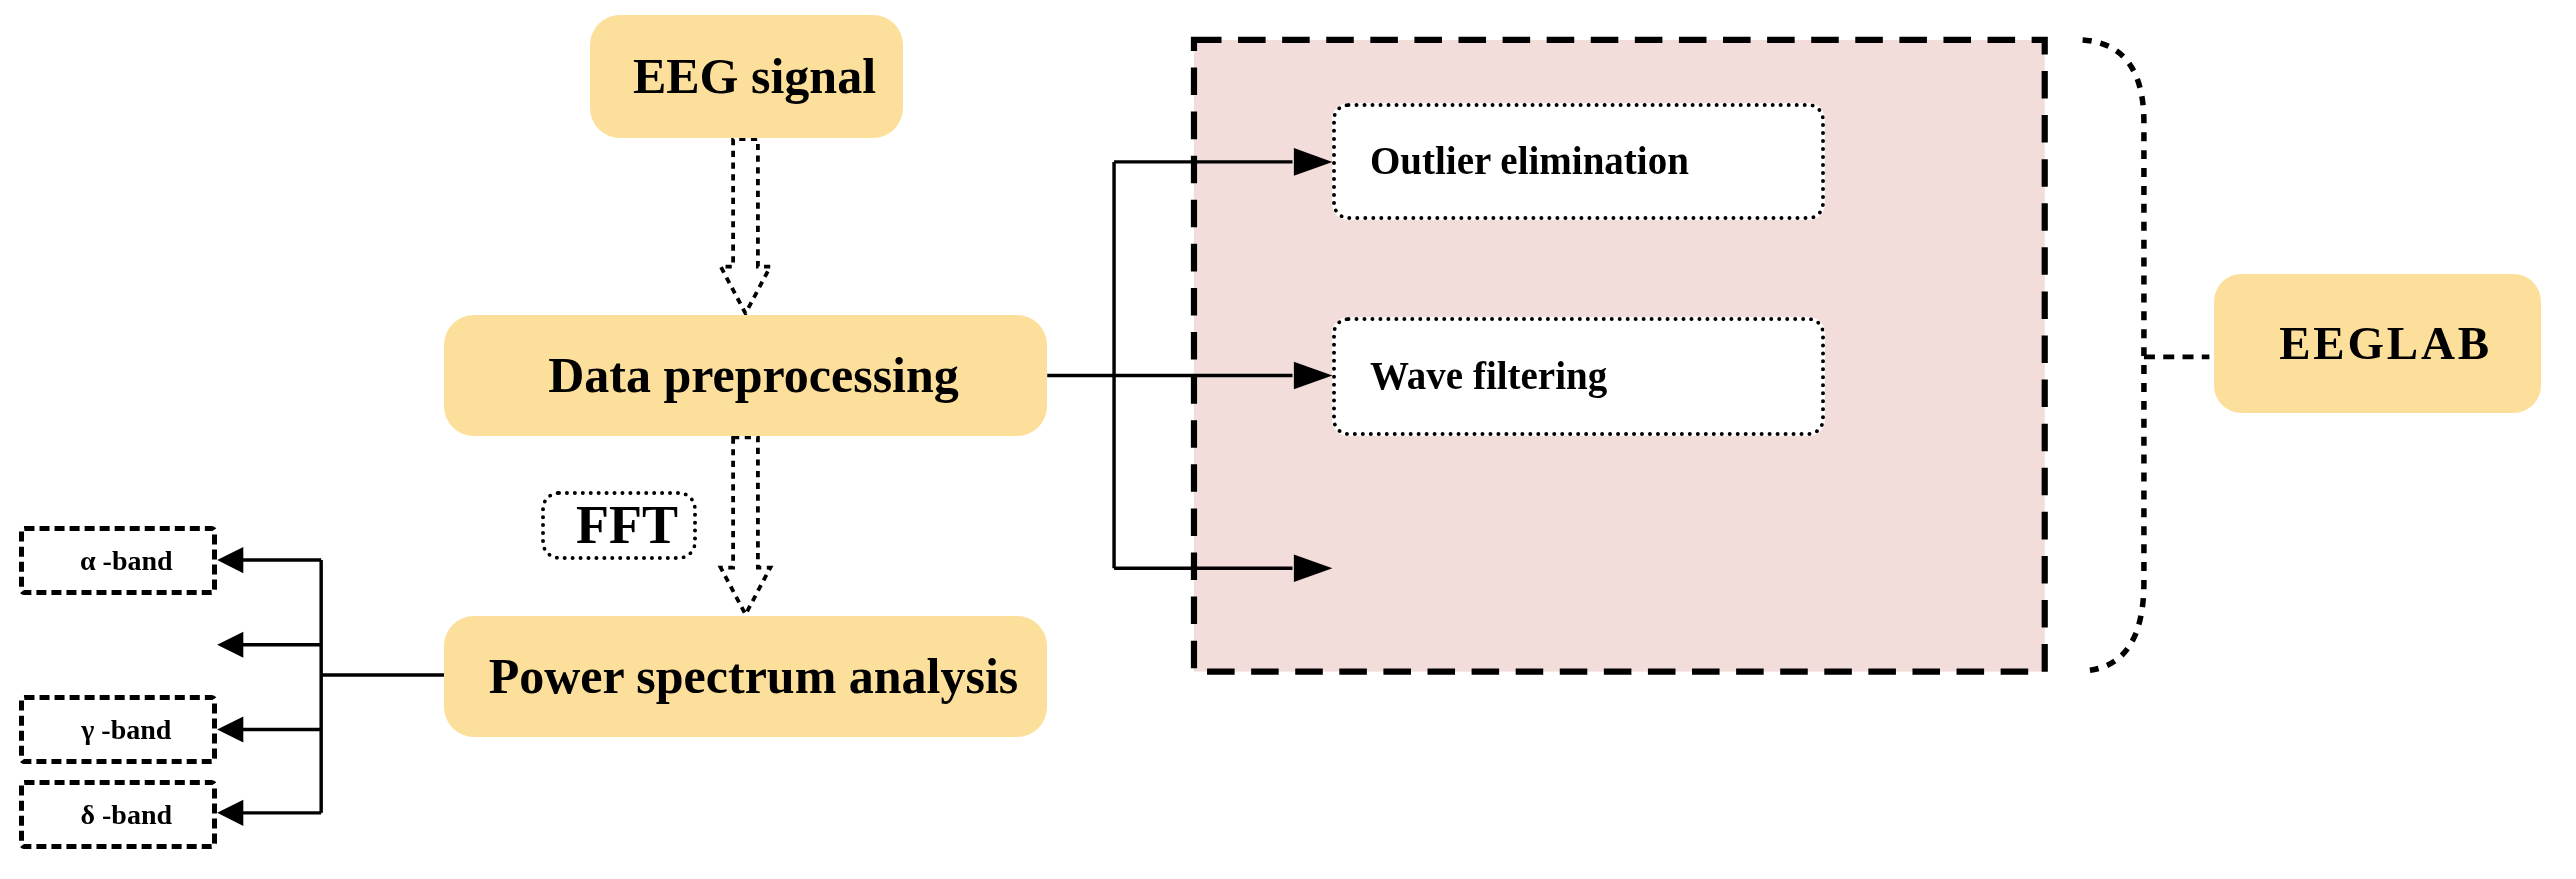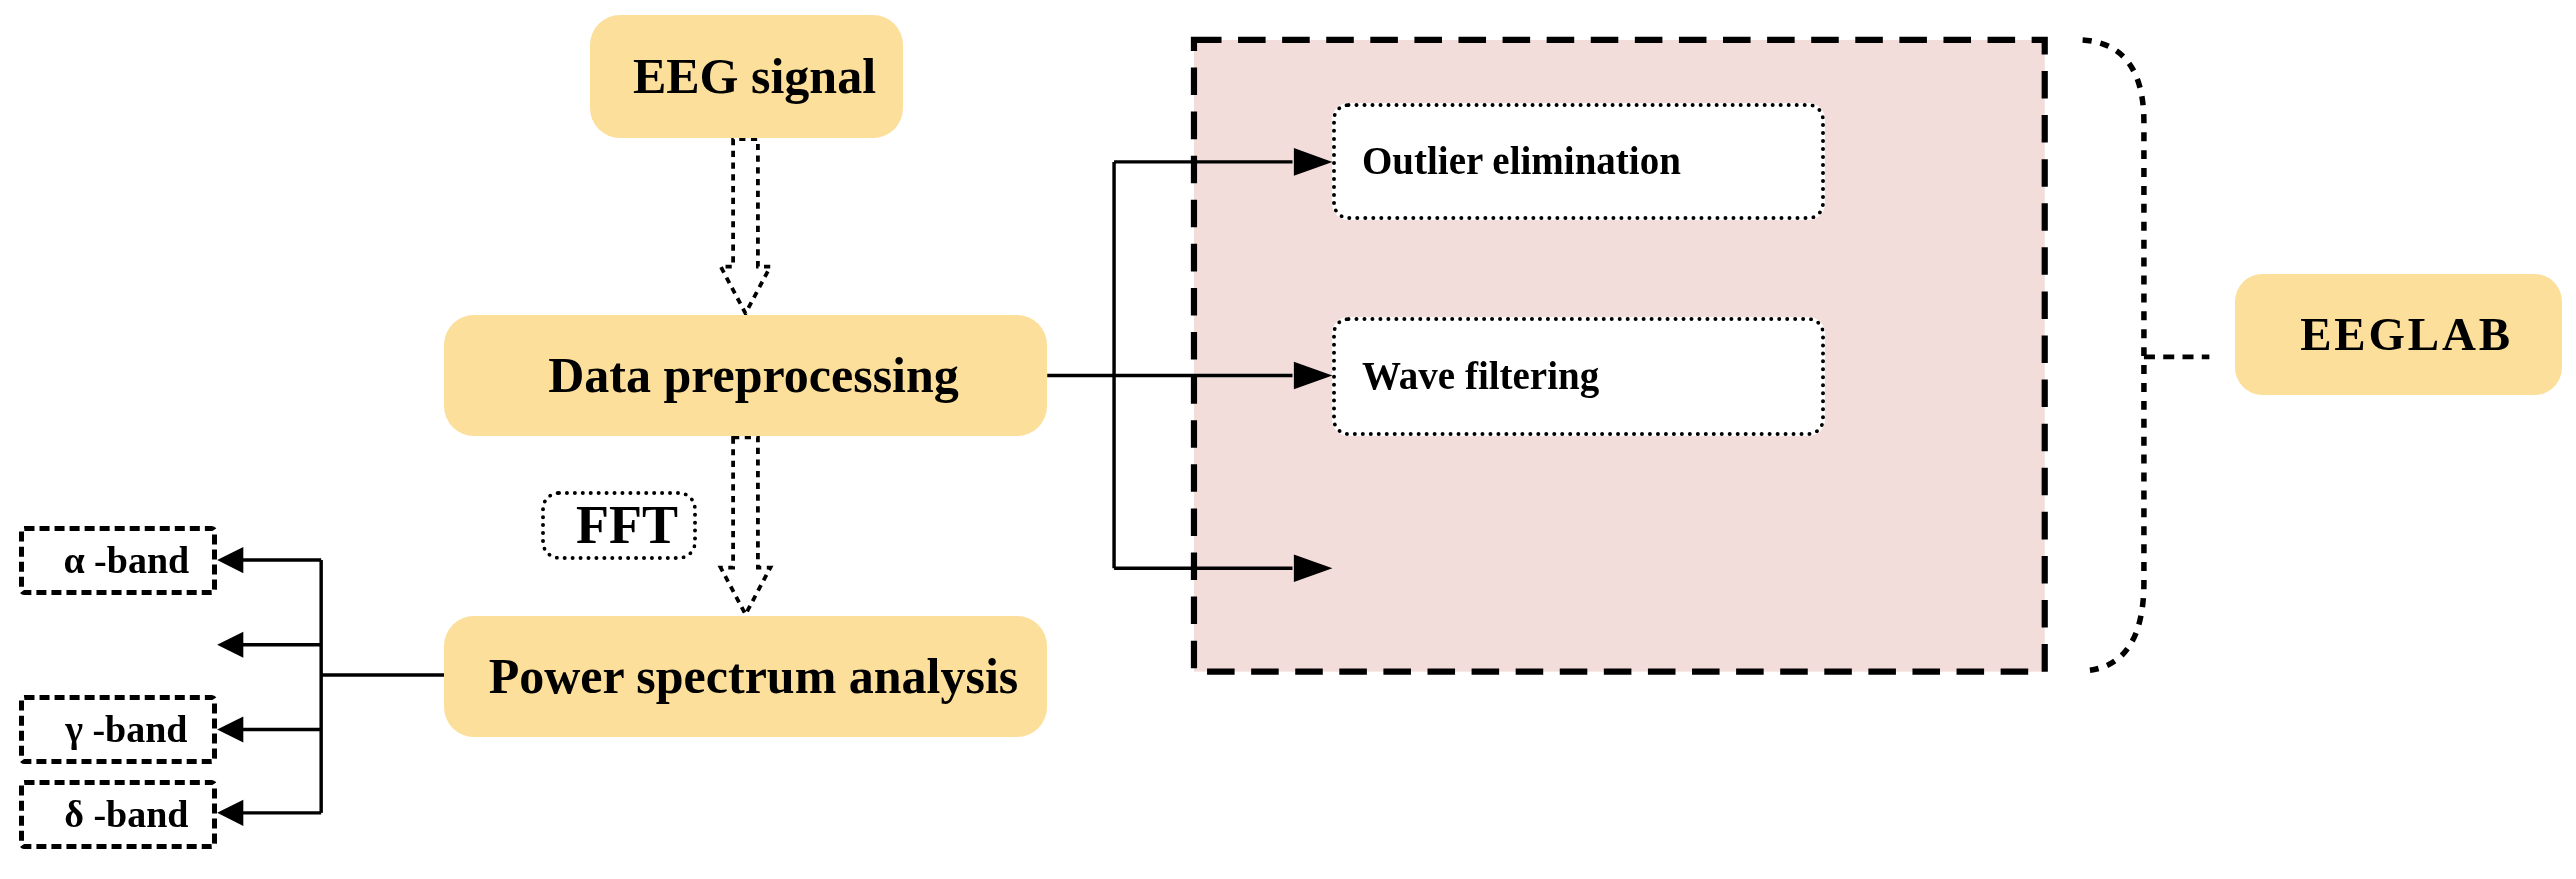--- a/index.html
+++ b/index.html
@@ -36,29 +36,29 @@
   .node-fft{
     background:var(--box-white);
     border:4.8px dotted var(--line);
     border-radius:18px;
     font-size:54px;
   }
   .band-box{
     background:var(--box-white);
     border:5.5px dashed var(--line);
     border-radius:5.5px;
-    font-size:38px;
+    font-size:28px;
   }
   .step-box{
     background:var(--box-white);
     border:4.8px dotted var(--line);
     border-radius:16.5px;
     font-size:39px;
     justify-content:flex-start;
-    padding-left:26px;
+    padding-left:34px;
     text-align:left;
   }
   .pink-rect{fill:var(--container-fill);stroke:var(--line);}
   .sline{stroke:var(--line);stroke-width:5;fill:none;}
   .harrow{stroke:var(--line);stroke-width:5.5;fill:#ffffff;stroke-dasharray:9 8;}
   .tri{fill:var(--line);stroke:none;}
   .brace{stroke:var(--line);stroke-width:8;fill:none;stroke-dasharray:13 13;}
   .brace-link{stroke:var(--line);stroke-width:7;fill:none;stroke-dasharray:16 12;}
 </style>
 </head>
@@ -98,21 +98,21 @@
   </svg>
 
   <div class="node node-yellow" style="left:590px;top:15px;width:313px;height:123px;">EEG signal</div>
 
   <div class="node node-yellow" style="left:444px;top:315px;width:603px;height:121px;font-family:Liberation Serif, serif;">Data preprocessing</div>
 
   <div class="node node-fft" style="left:541px;top:491px;width:156px;height:69px;">FFT</div>
 
   <div class="node node-yellow" style="left:444px;top:616px;width:603px;height:121px;">Power spectrum analysis</div>
 
-  <div class="node node-yellow node-eeglab" style="left:2214px;top:274px;width:327px;height:121px;margin-left:21px;">EEGLAB</div>
+  <div class="node node-yellow node-eeglab" style="left:2214px;top:274px;width:327px;height:139px;">EEGLAB</div>
 
   <div class="node band-box" style="left:19.3px;top:526px;width:198px;height:69px;">α -band</div>
   <div class="node band-box" style="left:19.3px;top:780px;width:198px;height:69px;">δ -band</div>
   <div class="node band-box" style="left:19.3px;top:695px;width:198px;height:69px;">γ -band</div>
 
   <div class="node step-box" style="left:1332px;top:103px;width:493px;height:117px;">Outlier elimination</div>
   <div class="node step-box" style="left:1332px;top:317px;width:493px;height:119px;">Wave filtering</div>
 
 </div>
 

